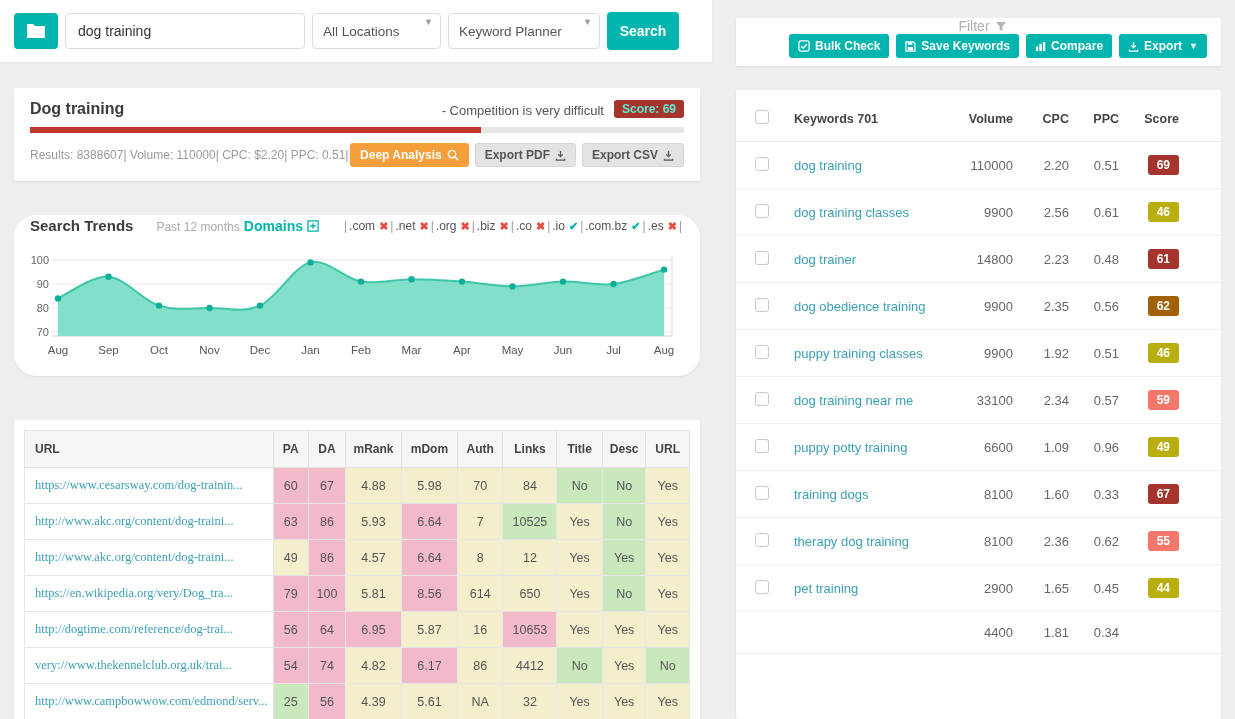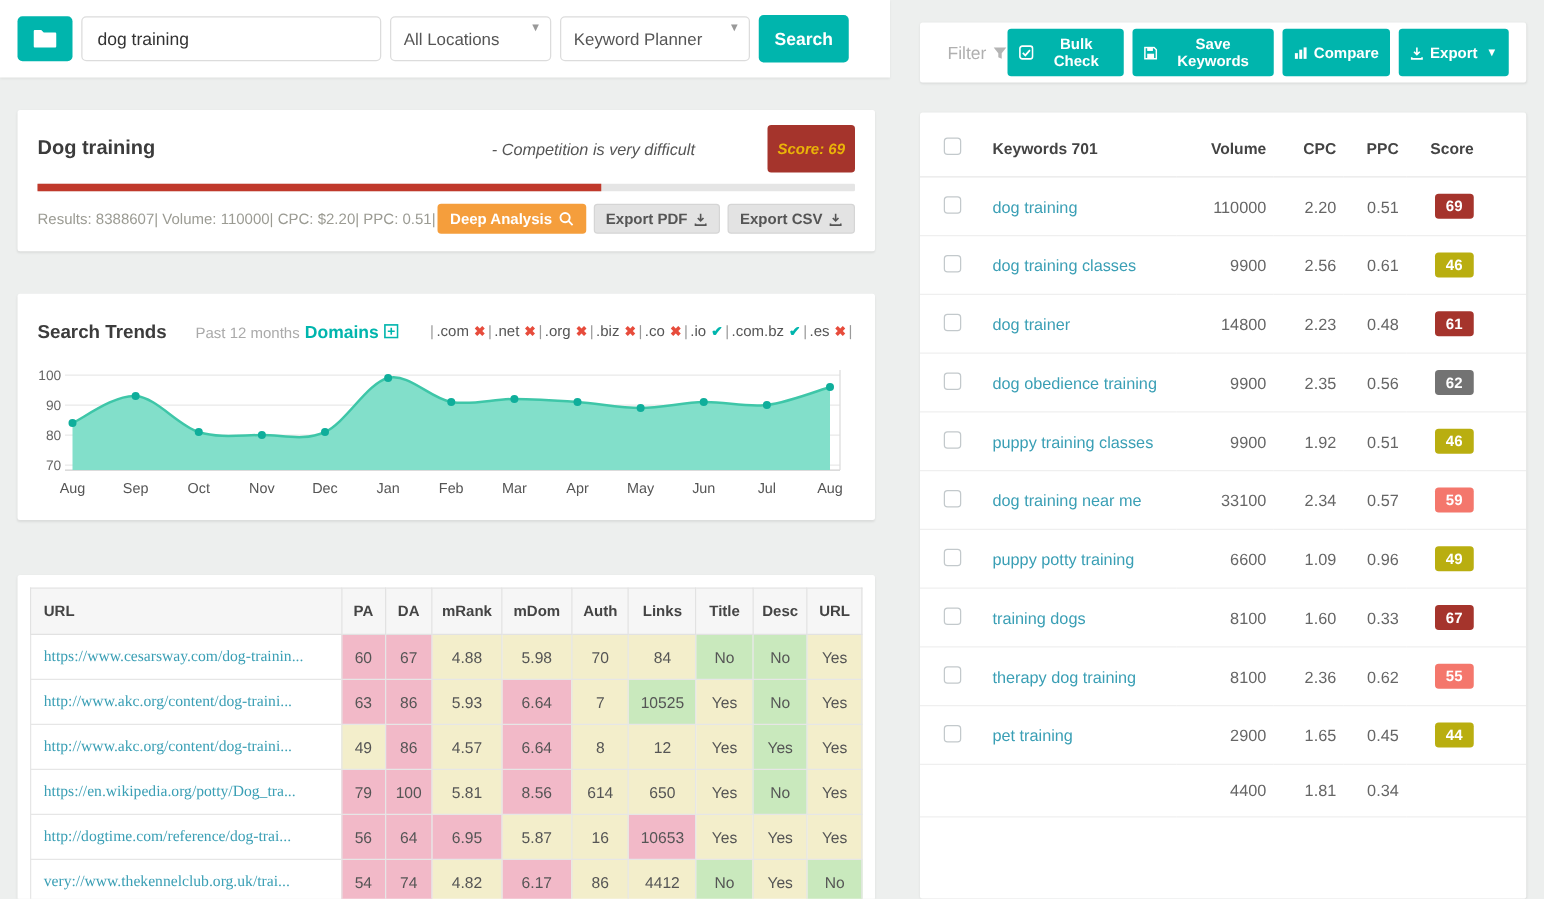--- a/index.html
+++ b/index.html
@@ -7,56 +7,56 @@
     --olive:#b9ae10; --green:#4cae50; --cell-pink:#f2b9c8; --cell-yellow:#f3eecb;
     --cell-green:#c9e9bd; --link:#3a9fb5; --bar-red:#c0392b;
   }
   *{box-sizing:border-box; margin:0; padding:0;}
   html,body{width:1235px; height:719px; overflow:hidden;}
   body{background:#edefee; font-family:"Liberation Sans", sans-serif; color:#444;}
   .app{display:flex; width:1235px; height:719px;}
   .left-col{width:712px; flex:none;}
   .right-col{flex:1; padding:18px 14px 0 24px;}
 
-  .panel{background:#fff; box-shadow:0 1px 2px rgba(0,0,0,.08); border-radius:2px;}
+  .panel{background:#fff; box-shadow:0 1px 2px rgba(0,0,0,.08); border-radius:2px;flex-direction:column;}
 
   
   .search-bar{background:#fff; height:62px; display:flex; align-items:center;
     padding:0 14px; gap:7px; box-shadow:0 1px 2px rgba(0,0,0,.06);}
   .folder-btn{width:44px; height:36px; background:var(--teal); border:none; border-radius:4px;
     display:flex; align-items:center; justify-content:center; color:#fff; cursor:pointer;}
   .query-input{width:240px; height:36px; border:1px solid #dcdcdc; border-radius:4px;
     padding:0 12px; font-size:14px; color:#333; font-family:inherit;}
   .pseudo-select{position:relative; height:36px; border:1px solid #dcdcdc; border-radius:4px;
     background:#fff; display:flex; align-items:center; padding:0 10px; font-size:13.5px; color:#555; cursor:pointer;}
   .sel-loc{width:129px;} .sel-tool{width:152px;}
   .sel-caret{position:absolute; top:3px; right:7px; font-size:9px; color:#999;}
   .search-btn{width:72px; height:38px; background:var(--teal); border:none; border-radius:4px;
     color:#fff; font-size:14px; font-weight:bold; cursor:pointer; font-family:inherit;}
 
   
   .overview{margin:26px 12px 0 14px; padding:12px 16px 14px;}
   .ov-head{display:flex; align-items:center;}
   .ov-title{font-size:16px; font-weight:bold; color:#3b3b3b;}
-  .ov-right{margin-left:auto; display:flex; align-items:center; gap:10px;font-style:italic;}
+  .ov-right{margin-left:auto; display:flex; align-items:flex-end; gap:10px;}
   .ov-comp{font-size:13px; color:#555;}
-  .score-pill{background:var(--dark-red); color:#eab308; font-size:12px; font-weight:bold;
-    padding:12px 8px; border-radius:3px;margin-left:48px;}
+  .score-pill{background:var(--dark-red); color:#5eead4; font-size:12px; font-weight:bold;
+    padding:2px 8px; border-radius:3px;}
   .progress{height:6px; background:#e5e5e5; margin:9px 0 10px; border-radius:1px;}
   .progress-fill{height:100%; background:var(--bar-red);}
   .ov-foot{display:flex; align-items:center;}
   .ov-stats{font-size:12px; color:#9b9b93;}
   .ov-btns{margin-left:auto; display:flex; gap:6px;}
   .btn{display:inline-flex; align-items:center; gap:5px; border:none; border-radius:3px;
     font-size:12px; font-weight:bold; padding:5px 10px; cursor:pointer; font-family:inherit;}
   .btn-orange{background:var(--orange); color:#fff;}
   .btn-gray{background:#e3e3e3; color:#555; border:1px solid #d5d5d5; padding:4px 9px;}
 
   
-  .trends{margin:34px 12px 0 14px; padding:22px 16px 12px;}
+  .trends{margin:34px 12px 0 14px; padding:2px 16px 12px;border-radius:22px;}
   .tr-head{display:flex; align-items:baseline;}
   .tr-title{font-size:15px; font-weight:bold; color:#3c3c3c;}
   .tr-sub{font-size:12px; color:#aaa; margin-left:23px;}
   .domains{margin-left:auto; display:flex; align-items:center; gap:15px;}
   .domains-label{color:var(--teal); font-weight:bold; font-size:14px; display:flex; align-items:center; gap:4px; cursor:pointer;}
   .domain-list{margin-left:8px; font-size:12px; display:flex; align-items:center; flex-wrap:nowrap;}
   .dm-sep{color:#9a9a9a; margin:0 2px;}
   .dm-item{cursor:pointer; white-space:nowrap;}
   .dm-tld{color:#555;}
   .dm-mark{margin-left:4px; font-size:11px; font-weight:bold;}
@@ -310,21 +310,21 @@
               <td class="c-pink">86</td>
               <td class="c-yellow">4.57</td>
               <td class="c-pink">6.64</td>
               <td class="c-yellow">8</td>
               <td class="c-yellow">12</td>
               <td class="c-yellow">Yes</td>
               <td class="c-green">Yes</td>
               <td class="c-yellow">Yes</td>
             </tr>
             <tr>
-              <td class="col-url"><a class="url-link" href="#">https://en.wikipedia.org/potty/Dog_tra...</a></td>
+              <td class="col-url"><a class="url-link" href="#">https://en.wikipedia.org/very/Dog_tra...</a></td>
               <td class="c-pink">79</td>
               <td class="c-pink">100</td>
               <td class="c-yellow">5.81</td>
               <td class="c-pink">8.56</td>
               <td class="c-yellow">614</td>
               <td class="c-yellow">650</td>
               <td class="c-yellow">Yes</td>
               <td class="c-green">No</td>
               <td class="c-yellow">Yes</td>
             </tr>
@@ -460,21 +460,21 @@
               <td class="col-cpc">2.23</td>
               <td class="col-ppc">0.48</td>
               <td class="score-td"><span class="score-badge" style="background: rgb(165, 52, 44);">61</span></td>
             </tr>
             <tr>
               <td class="cb"><span class="checkbox"></span></td>
               <td class="kw"><a class="kw-link" href="#">dog obedience training</a></td>
               <td class="col-volume">9900</td>
               <td class="col-cpc">2.35</td>
               <td class="col-ppc">0.56</td>
-              <td class="score-td"><span class="score-badge" style="background: #737373;">62</span></td>
+              <td class="score-td"><span class="score-badge" style="background: #a16207;">62</span></td>
             </tr>
             <tr>
               <td class="cb"><span class="checkbox"></span></td>
               <td class="kw"><a class="kw-link" href="#">puppy training classes</a></td>
               <td class="col-volume">9900</td>
               <td class="col-cpc">1.92</td>
               <td class="col-ppc">0.51</td>
               <td class="score-td"><span class="score-badge" style="background: rgb(185, 174, 16);">46</span></td>
             </tr>
             <tr>

